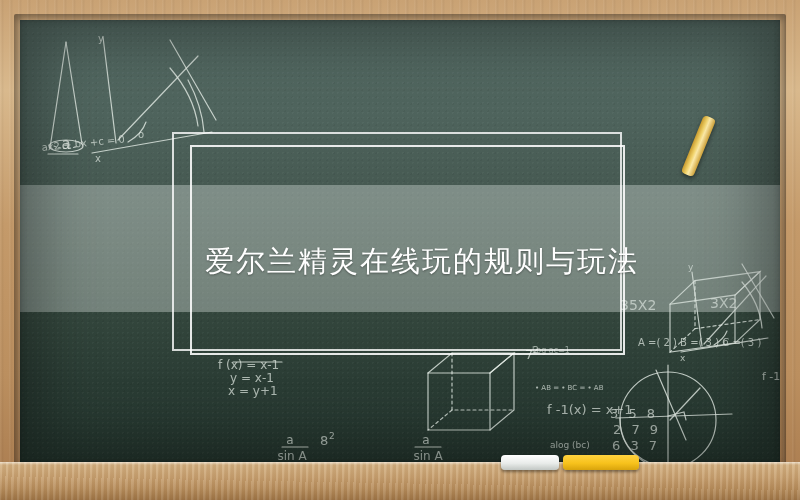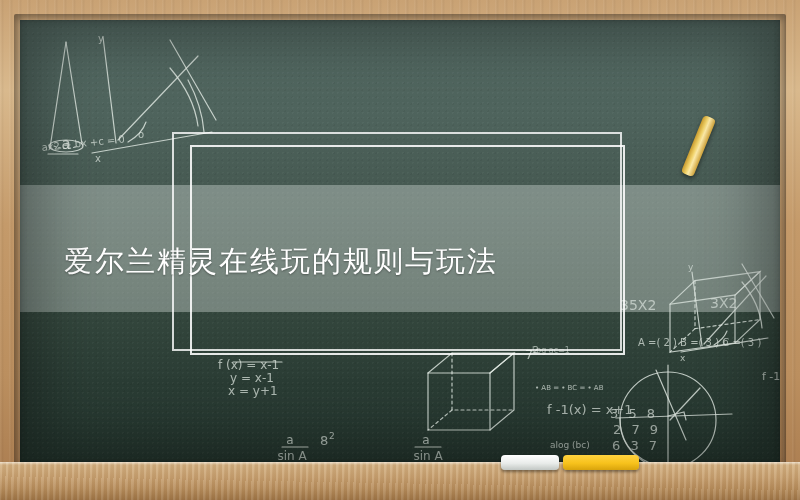--- a/index.html
+++ b/index.html
@@ -80,21 +80,21 @@
   }
 
   
   .rect{position:absolute;border:2px solid rgba(255,255,255,.80);}
   .rect-outer{left:152px;top:112px;width:446px;height:215px;}
   .rect-inner{left:170px;top:125px;width:431px;height:206px;border-color:rgba(255,255,255,.88);}
 
   
   .title{
     position:absolute;left:0;right:0;top:222px;
-    text-align:left;
+    text-align:center;
     font-family:"DejaVu Sans","Liberation Sans",sans-serif;
     font-size:29px;
     letter-spacing:2px;
     color:#ffffff;
     text-shadow:0 1px 2px rgba(0,0,0,.35);
     white-space:nowrap;
     padding-left:44px;
   }
 
   

